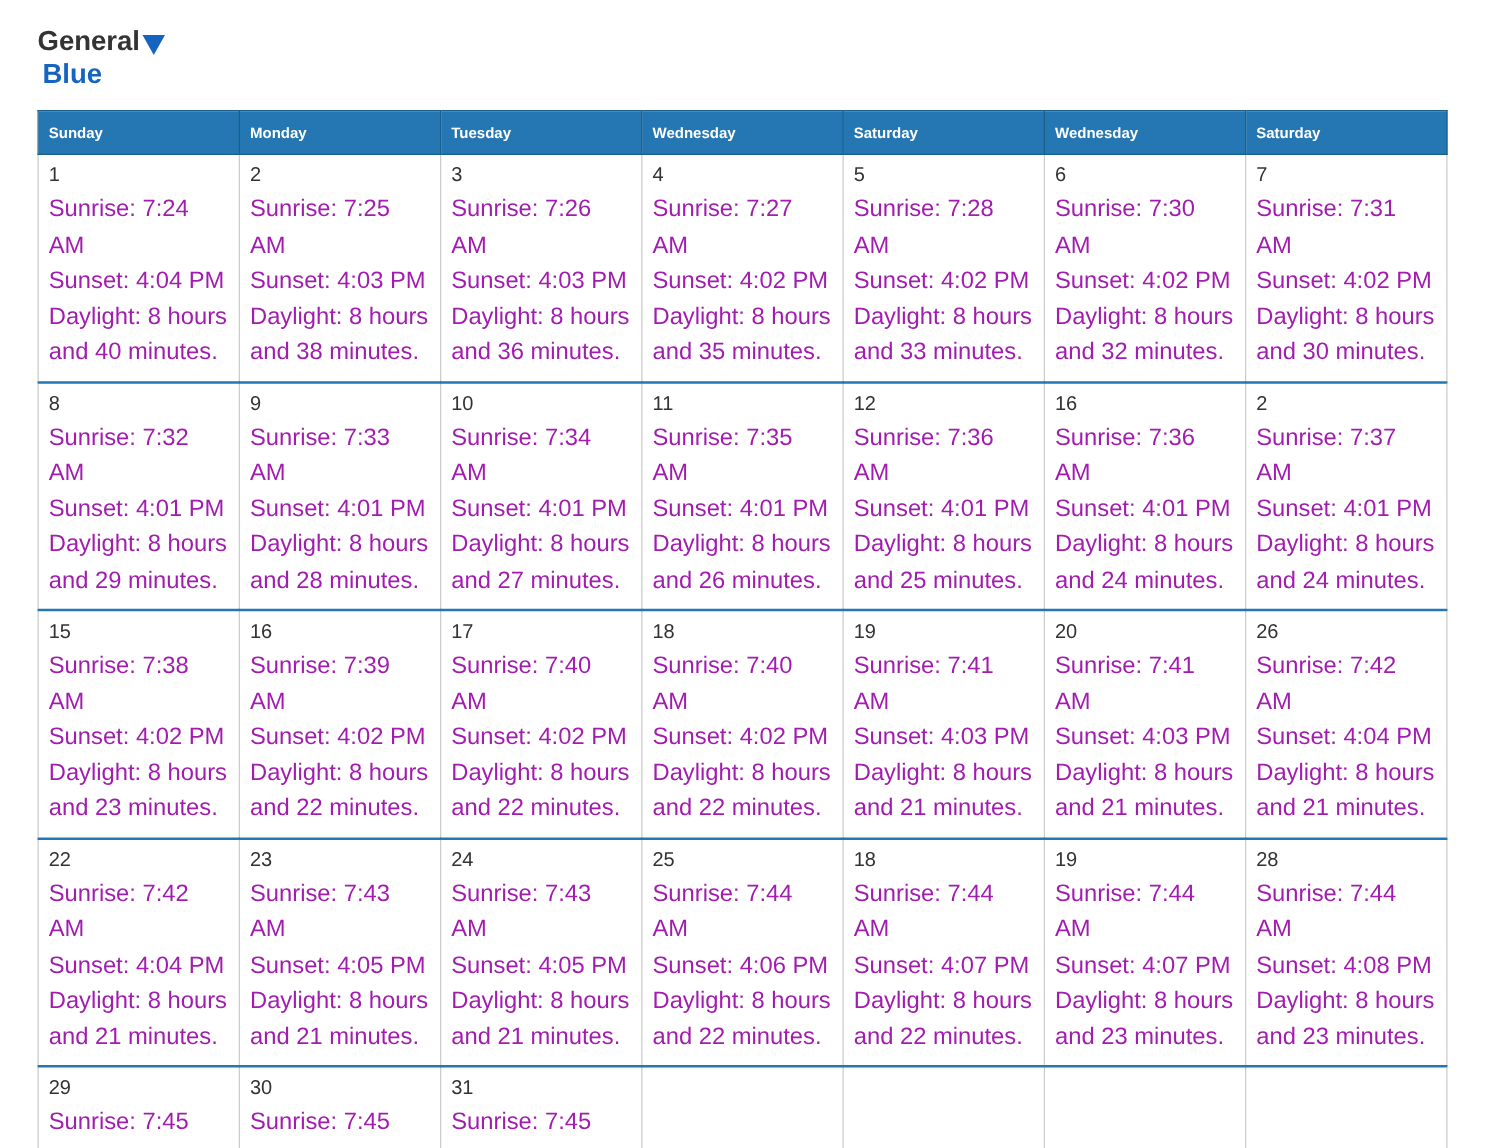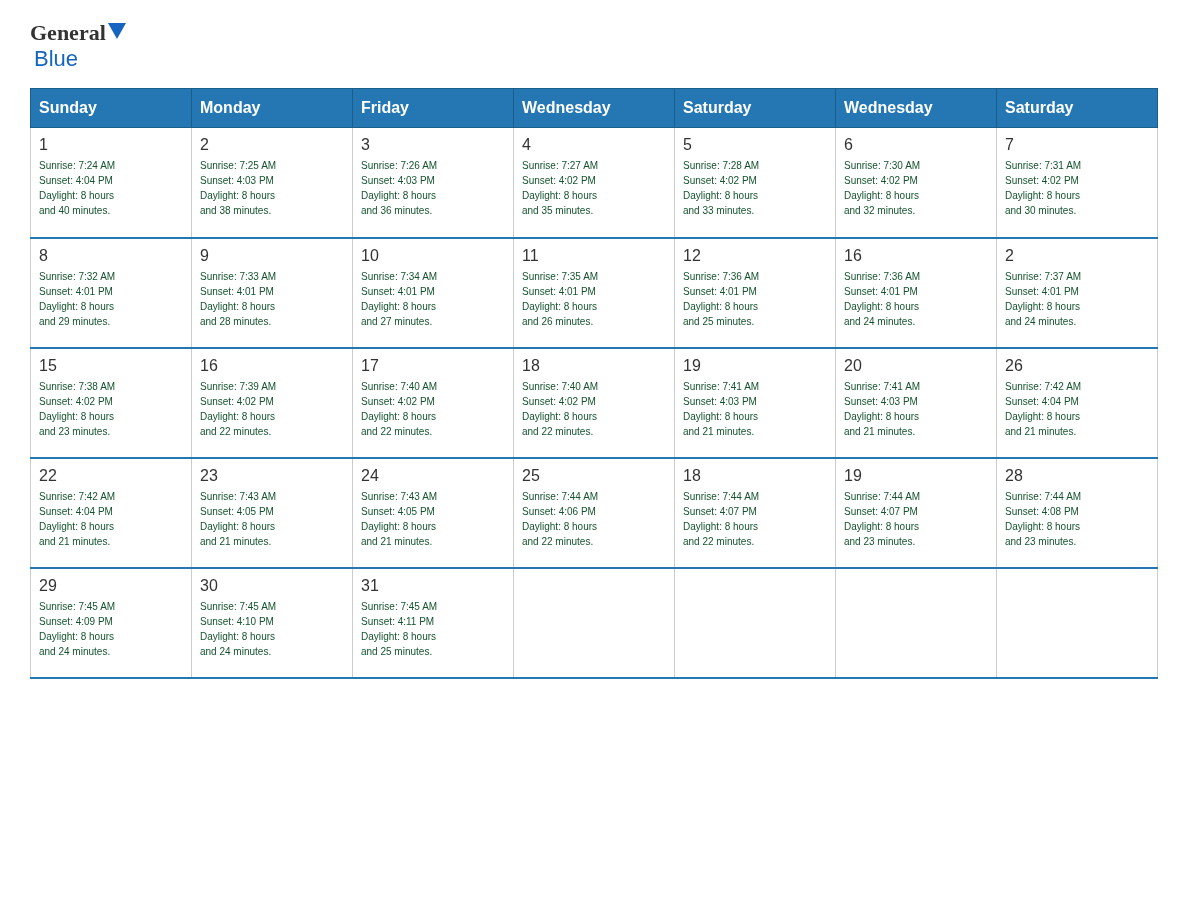--- a/index.html
+++ b/index.html
@@ -37,74 +37,74 @@
     }
     table {
       width: 100%;
       border-collapse: collapse;
       table-layout: fixed;
     }
     thead tr th {
       background-color: #2477b3;
       color: #fff;
       padding: 10px 8px;
-      font-size: 16px;
+      font-size: 12px;
       font-weight: 600;
       text-align: left;
       border: 1px solid #1a5f8a;
     }
     tbody tr td {
       vertical-align: top;
       padding: 8px;
       border: 1px solid #ccc;
       font-size: 13px;
       color: #333;
       height: 110px;
     }
     tbody tr td .day-num {
       font-size: 16px;
       font-weight: normal;
       display: block;
       margin-bottom: 4px;
     }
     tbody tr td .day-info {
-      font-size: 10px;
+      font-size: 19px;
       line-height: 1.5;
-      color: #14532d;
+      color: #a21caf;
     }
     tbody tr td.empty {
       background: #fff;
     }
     tbody tr {
       border-bottom: 2px solid #2477b3;
     }
   </style>
 </head>
 <body>
 
 <div class="header-area">
   <div class="logo-area">
-  <div style="display:flex;align-items:flex-start;font-family:Liberation Serif, serif;">
+  <div style="display:flex;align-items:center;">
     <span style="font-size:22px;font-weight:bold;color:#333;">General</span>
         <span style="display:inline-block;width:0;height:0;border-left:9px solid transparent;border-right:9px solid transparent;border-top:16px solid #1565c0;margin:0 2px;position:relative;top:3px;"></span>
   </div>
-  <div style="font-size:22px;font-weight:normal;color:#1565c0;margin-left:4px;">Blue</div>
+  <div style="font-size:22px;font-weight:bold;color:#1565c0;margin-left:4px;">Blue</div>
 </div>
   <div class="title-area">
     <div class="month-title"></div>
     <div class="location-title"></div>
   </div>
 </div>
 
 <table>
   <thead>
     <tr id="header-row">
         <th>Sunday</th>
         <th>Monday</th>
-        <th>Friday</th>
+        <th>Tuesday</th>
         <th>Wednesday</th>
         <th>Saturday</th>
         <th>Wednesday</th>
         <th>Saturday</th>
       </tr>
   </thead>
   <tbody id="calendar-body">
       <tr>
         <td>
           <span class="day-num">1</span>

